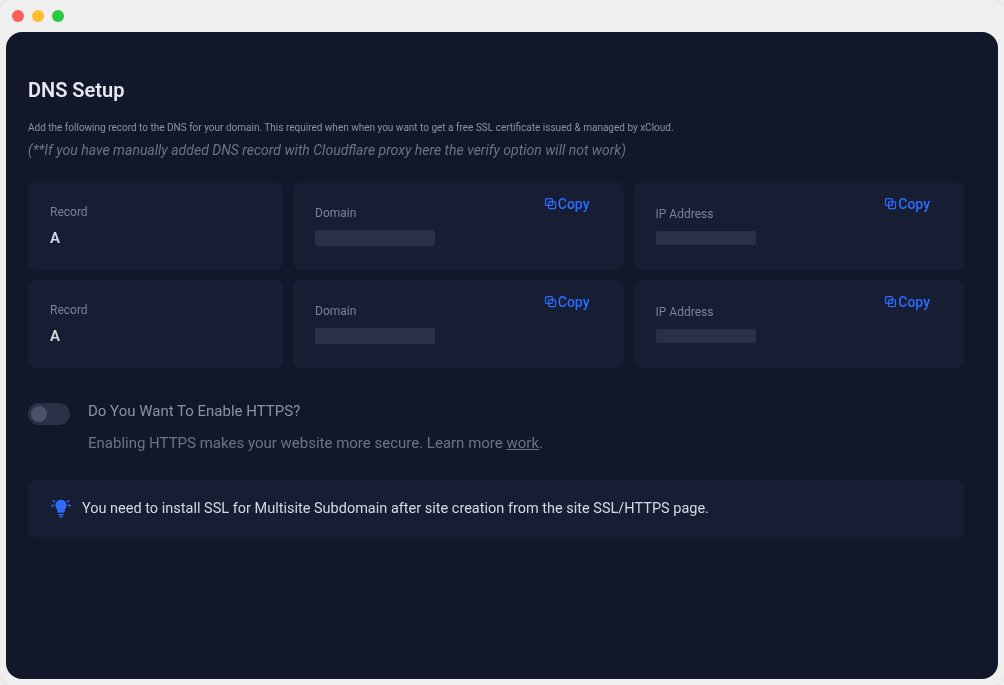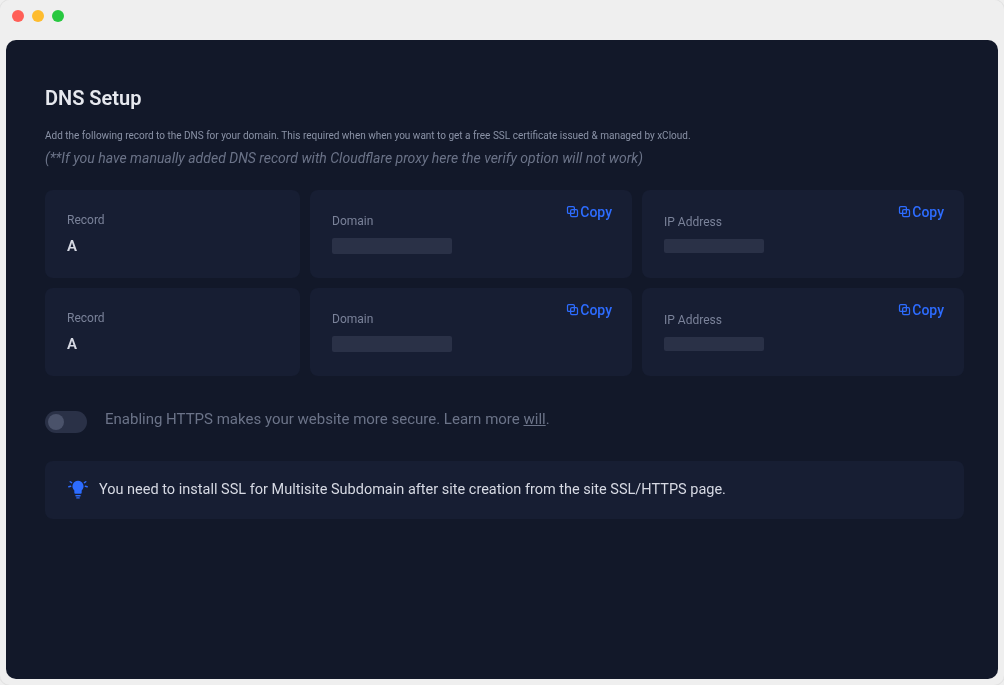--- a/index.html
+++ b/index.html
@@ -31,25 +31,25 @@
     height: 12px;
     border-radius: 50%;
     display: inline-block;
   }
   .traffic.close { background: #ff5f57; }
   .traffic.min   { background: #febc2e; }
   .traffic.max   { background: #28c840; }
 
   .content {
     flex: 1;
-    margin: 8px 6px 6px 6px;
-    border-radius: 10px;
+    margin: 0 6px 6px 6px;
+    border-radius: 16px;
     background: #121829;
     color: #9aa3b8;
-    padding: 46px 34px 26px 39px;
+    padding: 46px 34px 26px 22px;
     box-sizing: border-box;
     overflow: hidden;
   }
 
   h1 {
     color: #e6e8ee;
     font-size: 20px;
     font-weight: 600;
     margin: 0 0 18px 0;
   }
@@ -97,21 +97,21 @@
     width: 120px;
     height: 16px;
     background: #2a3147;
     border-radius: 2px;
   }
   .redacted.sm { width: 100px; height: 14px; }
 
   .copy {
     position: absolute;
     top: 14px;
-    right: 20px;
+    right: 34px;
     display: inline-flex;
     align-items: center;
     color: #2d6cff;
     font-size: 14px;
     font-weight: 500;
     cursor: pointer;
     user-select: none;
   }
   .copy svg {
     width: 15px;
@@ -282,22 +282,23 @@
         <div class="redacted sm"></div>
       </div>
     </div>
 
 
     <div class="toggle-row">
       <div class="toggle">
         <div class="knob"></div>
       </div>
       <div class="toggle-text">
+        <div class="label">Do You Want To Enable HTTPS?</div>
         <div class="hint">
-          <span>Enabling HTTPS makes your website more secure. Learn more </span><a>will</a><span>.</span>
+          <span>Enabling HTTPS makes your website more secure. Learn more </span><a>work</a><span>.</span>
         </div>
       </div>
     </div>
 
     <div class="banner">
       <svg viewBox="0 0 24 24" fill="currentColor">
         <path d="M12 2a6 6 0 0 0-4 10.47V15a1 1 0 0 0 1 1h6a1 1 0 0 0 1-1v-2.53A6 6 0 0 0 12 2z"></path>
         <rect x="9" y="17.5" width="6" height="1.6" rx="0.8"></rect>
         <rect x="10" y="20" width="4" height="1.4" rx="0.7"></rect>
         <path d="M4 8l-2 .5M5 4L3.5 3M20 8l2 .5M19 4l1.5-1" stroke="currentColor" stroke-width="1.6" stroke-linecap="round" fill="none"></path>

